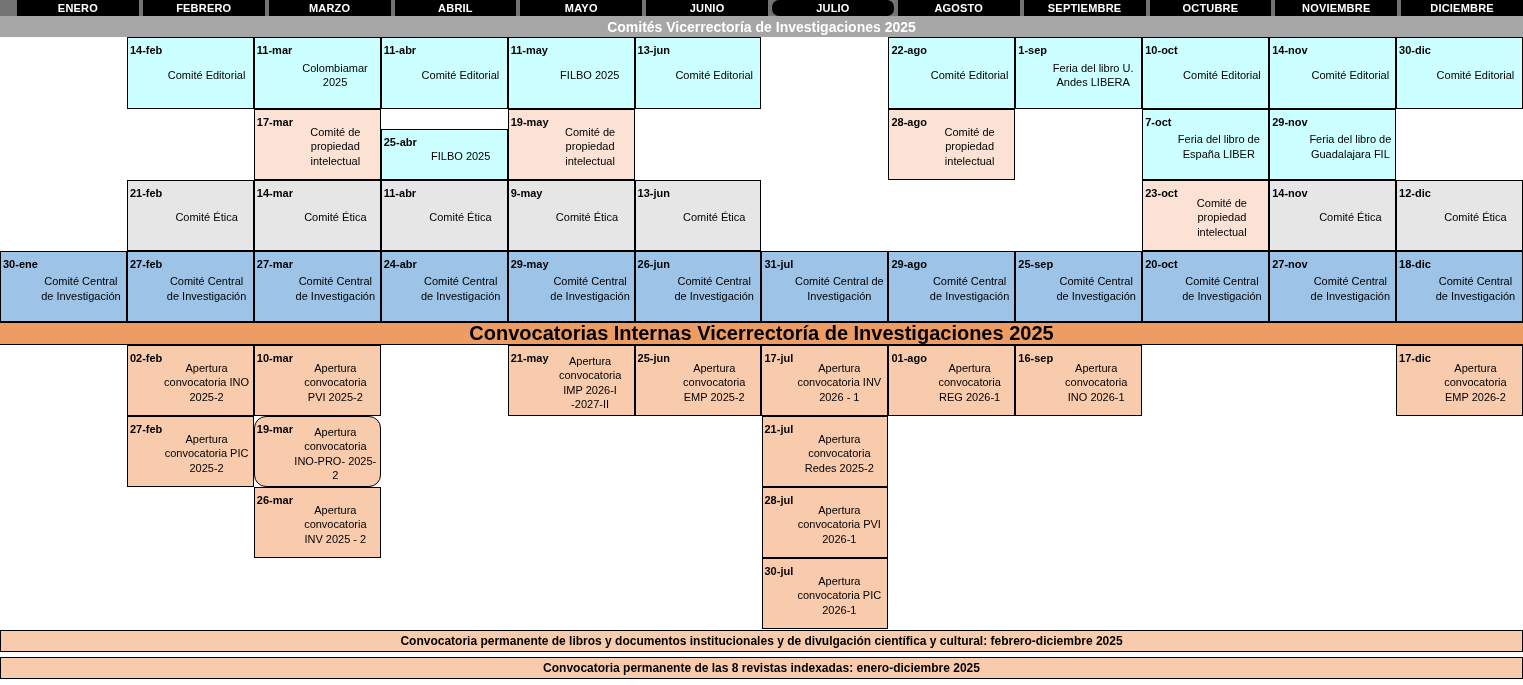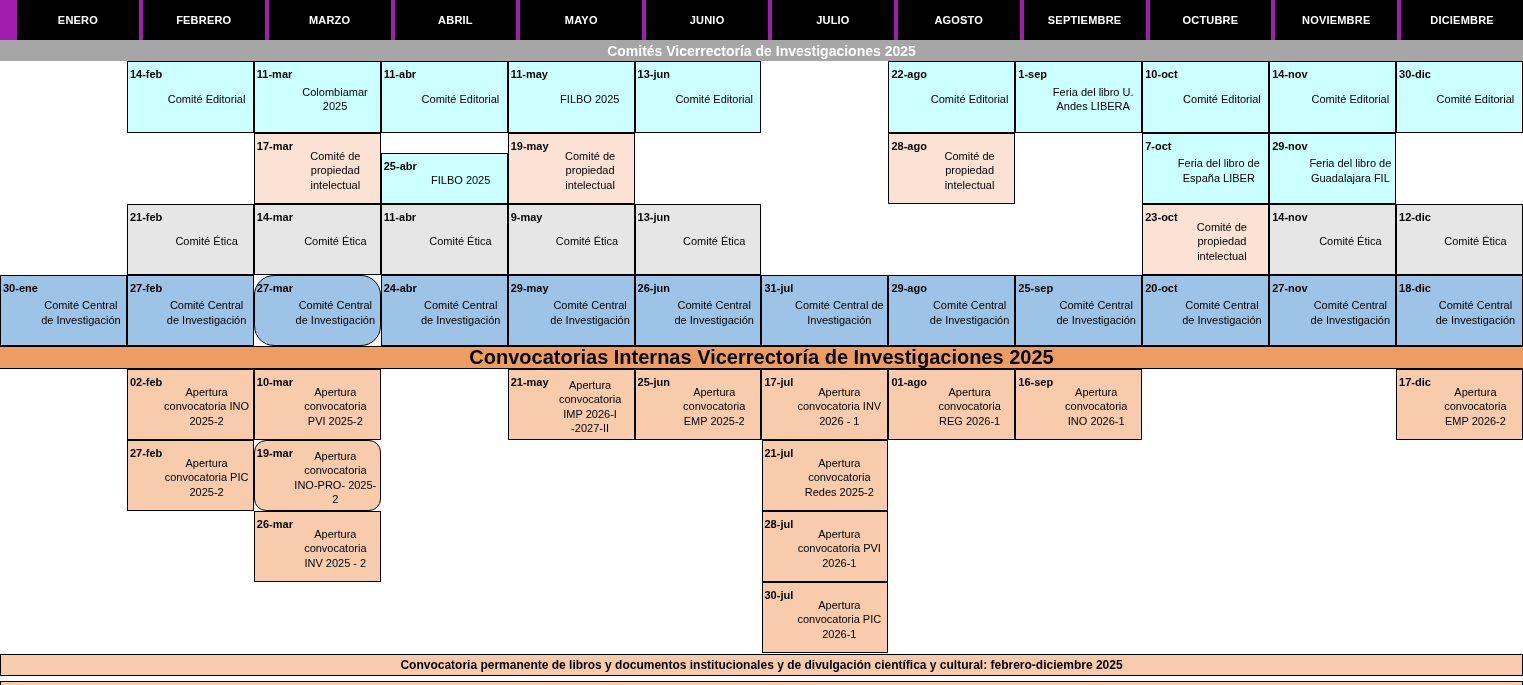--- a/index.html
+++ b/index.html
@@ -7,21 +7,21 @@
   body {
     width:1523px; height:685px;
     font-family:"Liberation Sans", sans-serif;
     color:#000;
   }
   .calendar { width:1523px; height:685px; overflow:hidden; }
 
   
   .month-row {
     display:grid; grid-template-columns:repeat(12,1fr);
-    gap:4px; height:40px; background:#a21caf;padding-left:17px;
+    gap:4px; height:16px; background:#737373;padding-left:17px;
   }
   .month-cell {
     background:#000; color:#fff;
     font-size:11px; font-weight:bold;
     display:flex; align-items:center; justify-content:center;
     letter-spacing:.2px;
   }
 
   
   .banner {
@@ -62,21 +62,21 @@
 
 <div class="calendar">
 
   <div class="month-row">
       <div class="month-cell" style="background: rgb(0, 0, 0); color: rgb(255, 255, 255);">ENERO</div>
       <div class="month-cell" style="background: rgb(0, 0, 0); color: rgb(255, 255, 255);">FEBRERO</div>
       <div class="month-cell" style="background: rgb(0, 0, 0); color: rgb(255, 255, 255);">MARZO</div>
       <div class="month-cell" style="background: rgb(0, 0, 0); color: rgb(255, 255, 255);">ABRIL</div>
       <div class="month-cell" style="background: rgb(0, 0, 0); color: rgb(255, 255, 255);">MAYO</div>
       <div class="month-cell" style="background: rgb(0, 0, 0); color: rgb(255, 255, 255);">JUNIO</div>
-      <div class="month-cell" style="background: rgb(0, 0, 0); color: rgb(255, 255, 255);">JULIO</div>
+      <div class="month-cell" style="background: rgb(0, 0, 0); color: rgb(255, 255, 255); border-radius: 7px;">JULIO</div>
       <div class="month-cell" style="background: rgb(0, 0, 0); color: rgb(255, 255, 255);">AGOSTO</div>
       <div class="month-cell" style="background: rgb(0, 0, 0); color: rgb(255, 255, 255);">SEPTIEMBRE</div>
       <div class="month-cell" style="background: rgb(0, 0, 0); color: rgb(255, 255, 255);">OCTUBRE</div>
       <div class="month-cell" style="background: rgb(0, 0, 0); color: rgb(255, 255, 255);">NOVIEMBRE</div>
       <div class="month-cell" style="background: rgb(0, 0, 0); color: rgb(255, 255, 255);">DICIEMBRE</div>
     </div>
 
   <div class="banner banner-comites" style="background: rgb(166, 166, 166);">
     <span>Comités Vicerrectoría de Investigaciones 2025</span>
   </div>
@@ -185,21 +185,21 @@
     </div>
   <div class="grid-row">
       <div class="event-cell" style="grid-column: 1; background-color: rgb(157, 195, 230);">
         <div class="event-date">30-ene</div>
         <div class="event-label">Comité Central de Investigación</div>
       </div>
       <div class="event-cell" style="grid-column: 2; background-color: rgb(157, 195, 230);">
         <div class="event-date">27-feb</div>
         <div class="event-label">Comité Central de Investigación</div>
       </div>
-      <div class="event-cell" style="grid-column: 3; background-color: rgb(157, 195, 230); border-radius: 20px;">
+      <div class="event-cell" style="grid-column: 3; background-color: rgb(157, 195, 230);">
         <div class="event-date">27-mar</div>
         <div class="event-label">Comité Central de Investigación</div>
       </div>
       <div class="event-cell" style="grid-column: 4; background-color: rgb(157, 195, 230);">
         <div class="event-date">24-abr</div>
         <div class="event-label">Comité Central de Investigación</div>
       </div>
       <div class="event-cell" style="grid-column: 5; background-color: rgb(157, 195, 230);">
         <div class="event-date">29-may</div>
         <div class="event-label">Comité Central de Investigación</div>

